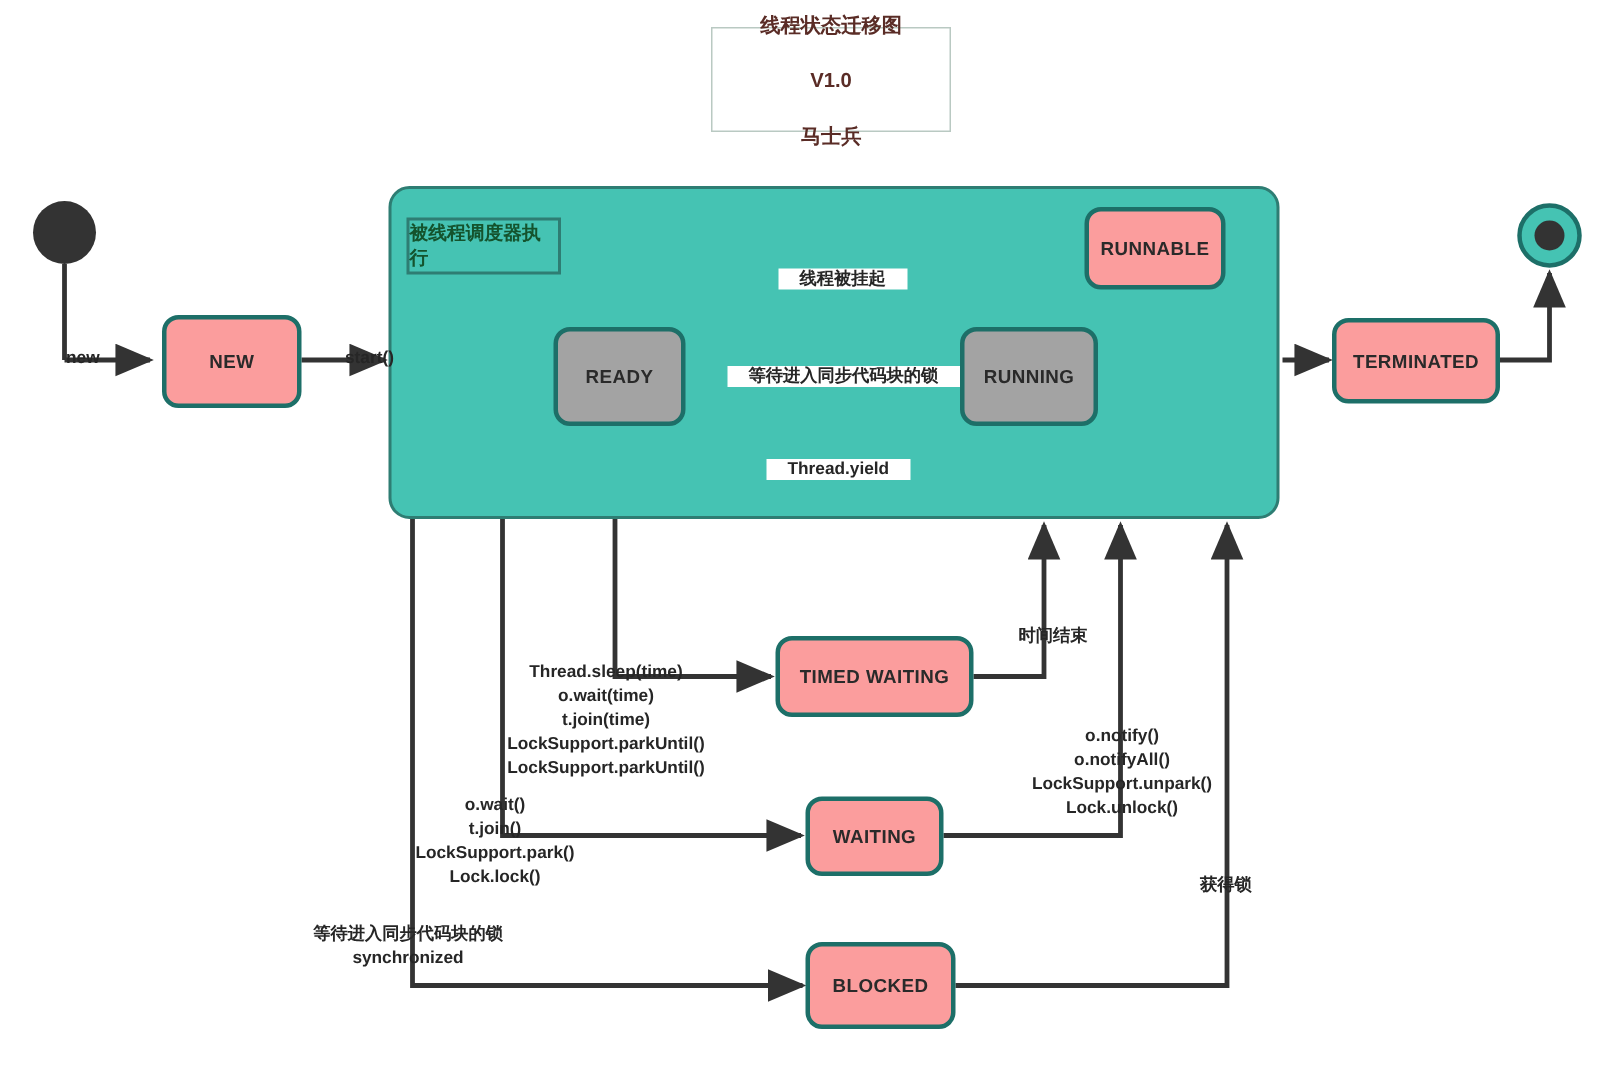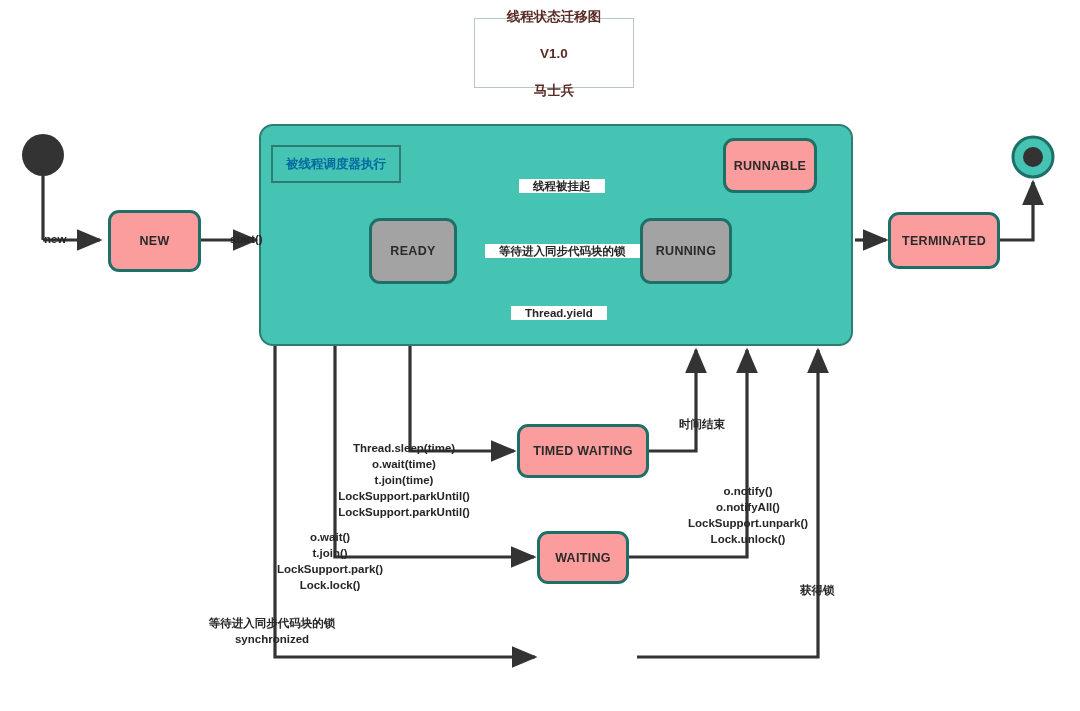--- a/index.html
+++ b/index.html
@@ -58,30 +58,30 @@
     height: 222px;
     background: #45c3b3;
     border: 2px solid #2e7d73;
     border-radius: 14px;
     box-sizing: border-box;
   }
   .container-label {
     position: absolute;
     left: 271px;
     top: 145px;
-    width: 130px;
+    width: 103px;
     height: 38px;
     border: 2px solid #2e7d73;
     box-sizing: border-box;
     display: flex;
     align-items: center;
     justify-content: center;
     font-size: 12.5px;
     font-weight: bold;
-    color: #0369a1;
+    color: #14532d;
     background: transparent;
   }
 
   
   .state {
     position: absolute;
     box-sizing: border-box;
     border: 3px solid #1d6f68;
     border-radius: 11px;
     display: flex;
@@ -177,20 +177,21 @@
   <div class="state yellow" style="left:640px; top:218px; width:92px; height:66px;">RUNNING</div>
 
   <div class="state pink" style="left:723px; top:138px; width:94px; height:55px;">RUNNABLE</div>
 
   <div class="state pink" style="left:888px; top:212px; width:112px; height:57px;">TERMINATED</div>
 
   <div class="state pink" style="left:517px; top:424px; width:132px; height:54px;">TIMED WAITING</div>
 
   <div class="state pink" style="left:537px; top:531px; width:92px; height:53px;">WAITING</div>
 
+  <div class="state pink" style="left:537px; top:628px; width:100px; height:58px;">BLOCKED</div>
 
   <div class="elabel nobg" style="left:30px; top:232px;">new</div>
 
   <div class="elabel nobg" style="left:216px; top:232px;">start()</div>
 
   <div class="elabel" style="left:519px; top:179px;">线程被挂起</div>
 
   <div class="elabel" style="left:485px; top:244px;">等待进入同步代码块的锁</div>
 
   <div class="elabel" style="left:511px; top:306px;">Thread.yield</div>

